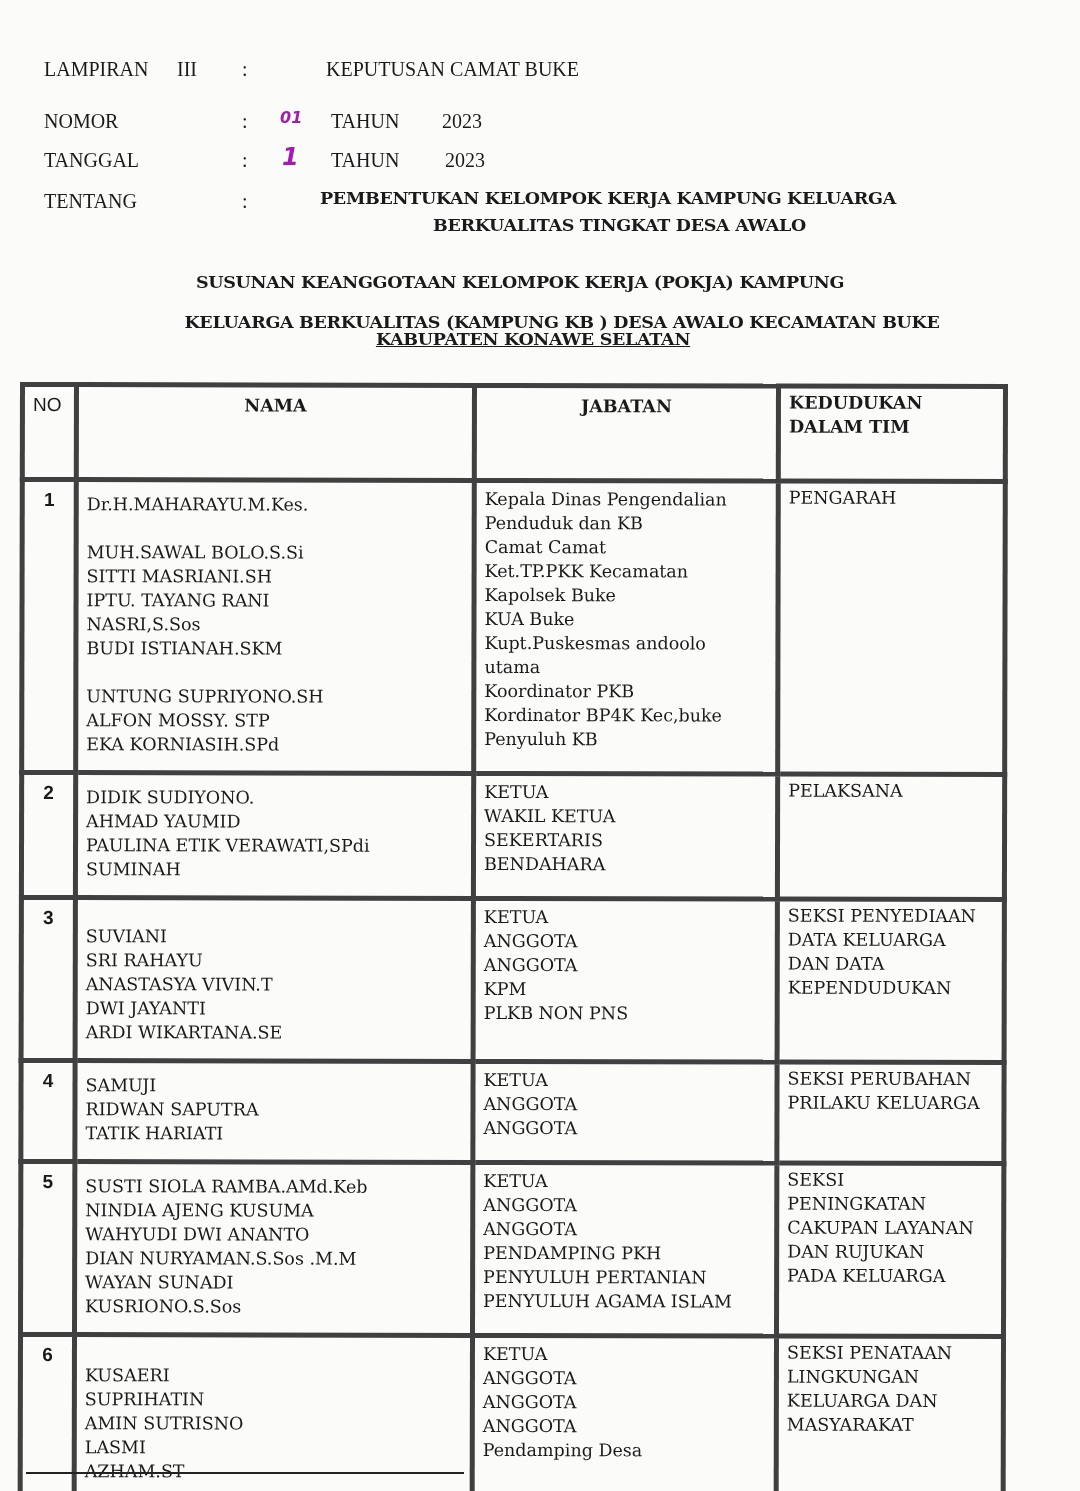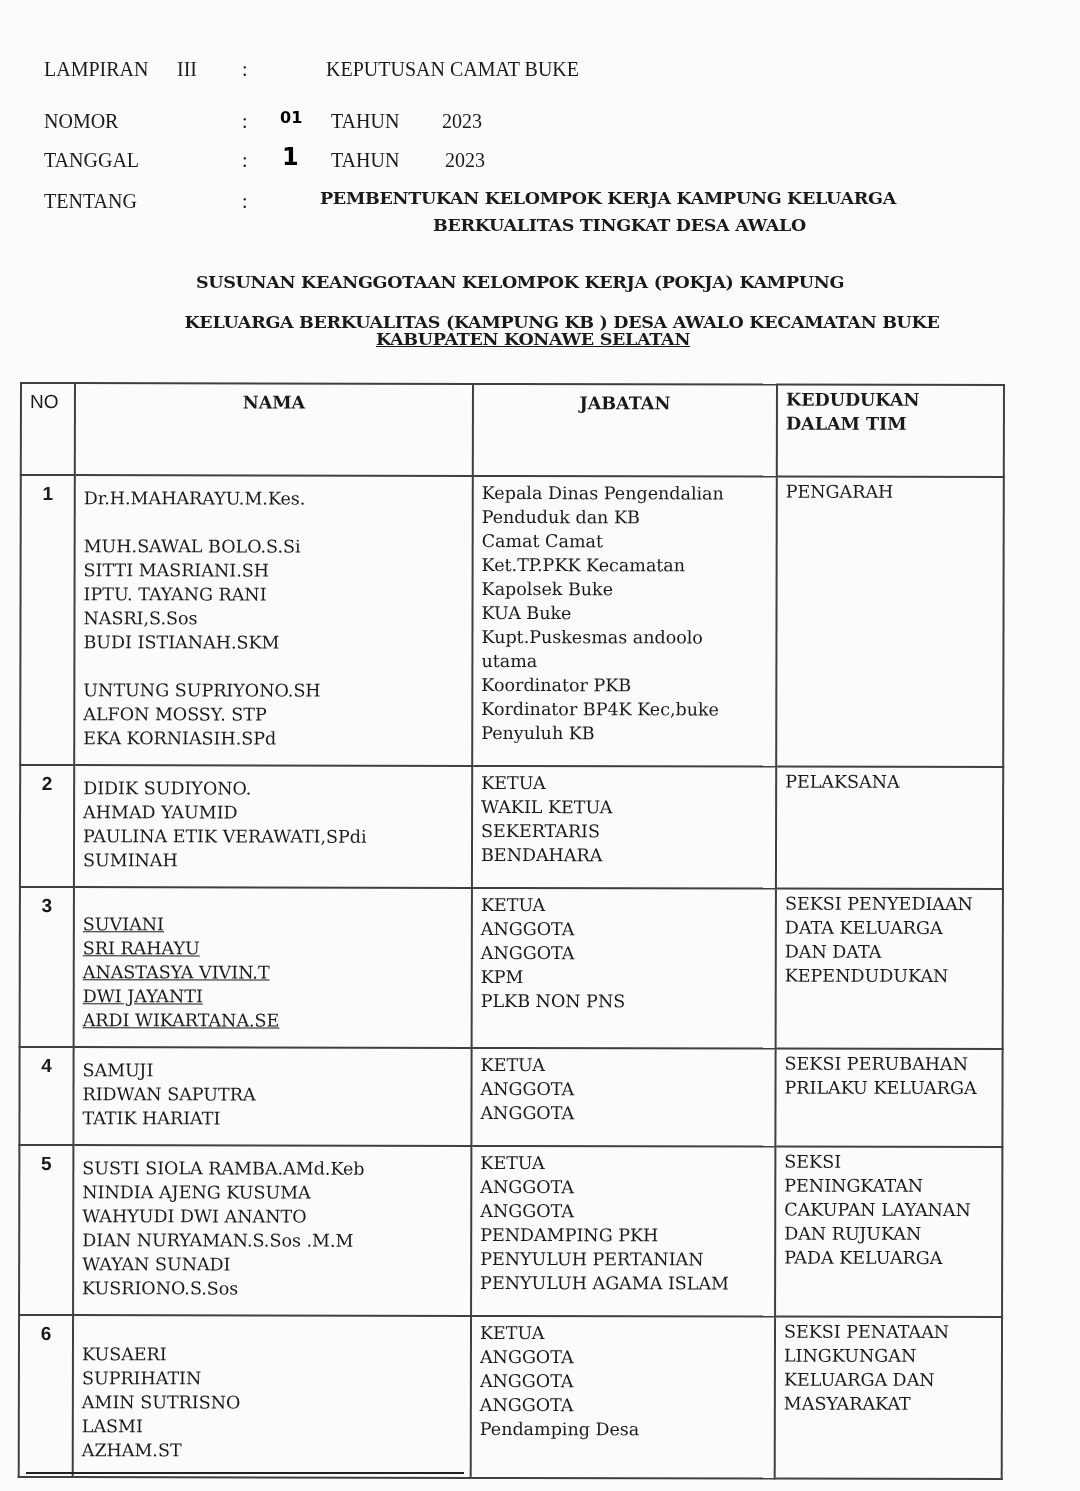--- a/index.html
+++ b/index.html
@@ -4,32 +4,32 @@
 <style>
   html, body { margin: 0; padding: 0; }
   body {
     width: 1080px; height: 1491px; background: #fbfbf9; position: relative; overflow: hidden;
     font-family: "DejaVu Serif", "Liberation Serif", serif; color: #1a1a1a;
   }
   .meta { position: absolute; left: 44px; font-size: 20px; font-family: "Liberation Serif", serif; }
   .meta .lbl { position: absolute; left: 0; white-space: nowrap; }
   .meta .colon { position: absolute; left: 198px; }
   .meta .val { position: absolute; white-space: nowrap; }
-  .hand { color: #000000; font-family: "DejaVu Sans", sans-serif; font-weight: bold; }
+  .hand { color: #a21caf; font-family: "DejaVu Sans", sans-serif; font-weight: bold; font-style: italic; }
   .title-bold { font-family: "DejaVu Serif", serif; font-weight: bold; font-size: 17.5px; letter-spacing: -0.3px; }
   .heading { position: absolute; left: 0; width: 1060px; text-align: center; font-weight: bold; font-size: 17.5px; font-family: "DejaVu Serif", serif; letter-spacing: -0.3px; white-space: nowrap; }
   .heading.u span { text-decoration: underline; margin-left: 26px; }
 
   table.pokja {
     position: absolute; left: 20px; top: 382px; width: 983px;
     border-collapse: collapse; table-layout: fixed;
     font-family: "DejaVu Serif", serif; font-size: 17.5px; line-height: 24px;
     transform: rotate(0.12deg); transform-origin: 0 0;
   }
-  table.pokja td, table.pokja th { border: 2px solid #404040; vertical-align: top; padding: 6px 8px 14px 8px; }
+  table.pokja td, table.pokja th { border: 5px solid #404040; vertical-align: top; padding: 6px 8px 14px 8px; }
   table.pokja th { font-weight: normal; text-align: center; height: 70px; padding-top: 6px; }
   table.pokja th.hb { font-weight: bold; }
   table.pokja th.no { font-family: "Liberation Sans", sans-serif; font-size: 19px; text-align: left; padding-left: 8px; }
   table.pokja th.ked { text-align: left; font-weight: bold; line-height: 24px; padding-top: 2px; }
   td.num { text-align: center; font-weight: bold; font-family: "Liberation Sans", sans-serif; font-size: 19px; padding-top: 12px; }
   .line { display: block; white-space: nowrap; }
   .gap { display: block; height: 24px; }
   .outer-bottom { position: absolute; left: 26px; top: 1472px; width: 438px; border-top: 2px solid #222; }
 </style>
 </head>
@@ -130,21 +130,21 @@
           <span class="line">WAKIL KETUA</span>
           <span class="line">SEKERTARIS</span>
           <span class="line">BENDAHARA</span>
         </td>
         <td style="padding-top: 2px;">
           <span class="line">PELAKSANA</span>
         </td>
       </tr>
       <tr>
         <td class="num">3</td>
-        <td style="padding-top: 24px; text-decoration: underline;">
+        <td style="padding-top: 24px;">
           <span class="line">SUVIANI</span>
           <span class="line">SRI RAHAYU</span>
           <span class="line">ANASTASYA VIVIN.T</span>
           <span class="line">DWI JAYANTI</span>
           <span class="line">ARDI WIKARTANA.SE</span>
         </td>
         <td style="padding-top: 4px;">
           <span class="line">KETUA</span>
           <span class="line">ANGGOTA</span>
           <span class="line">ANGGOTA</span>

